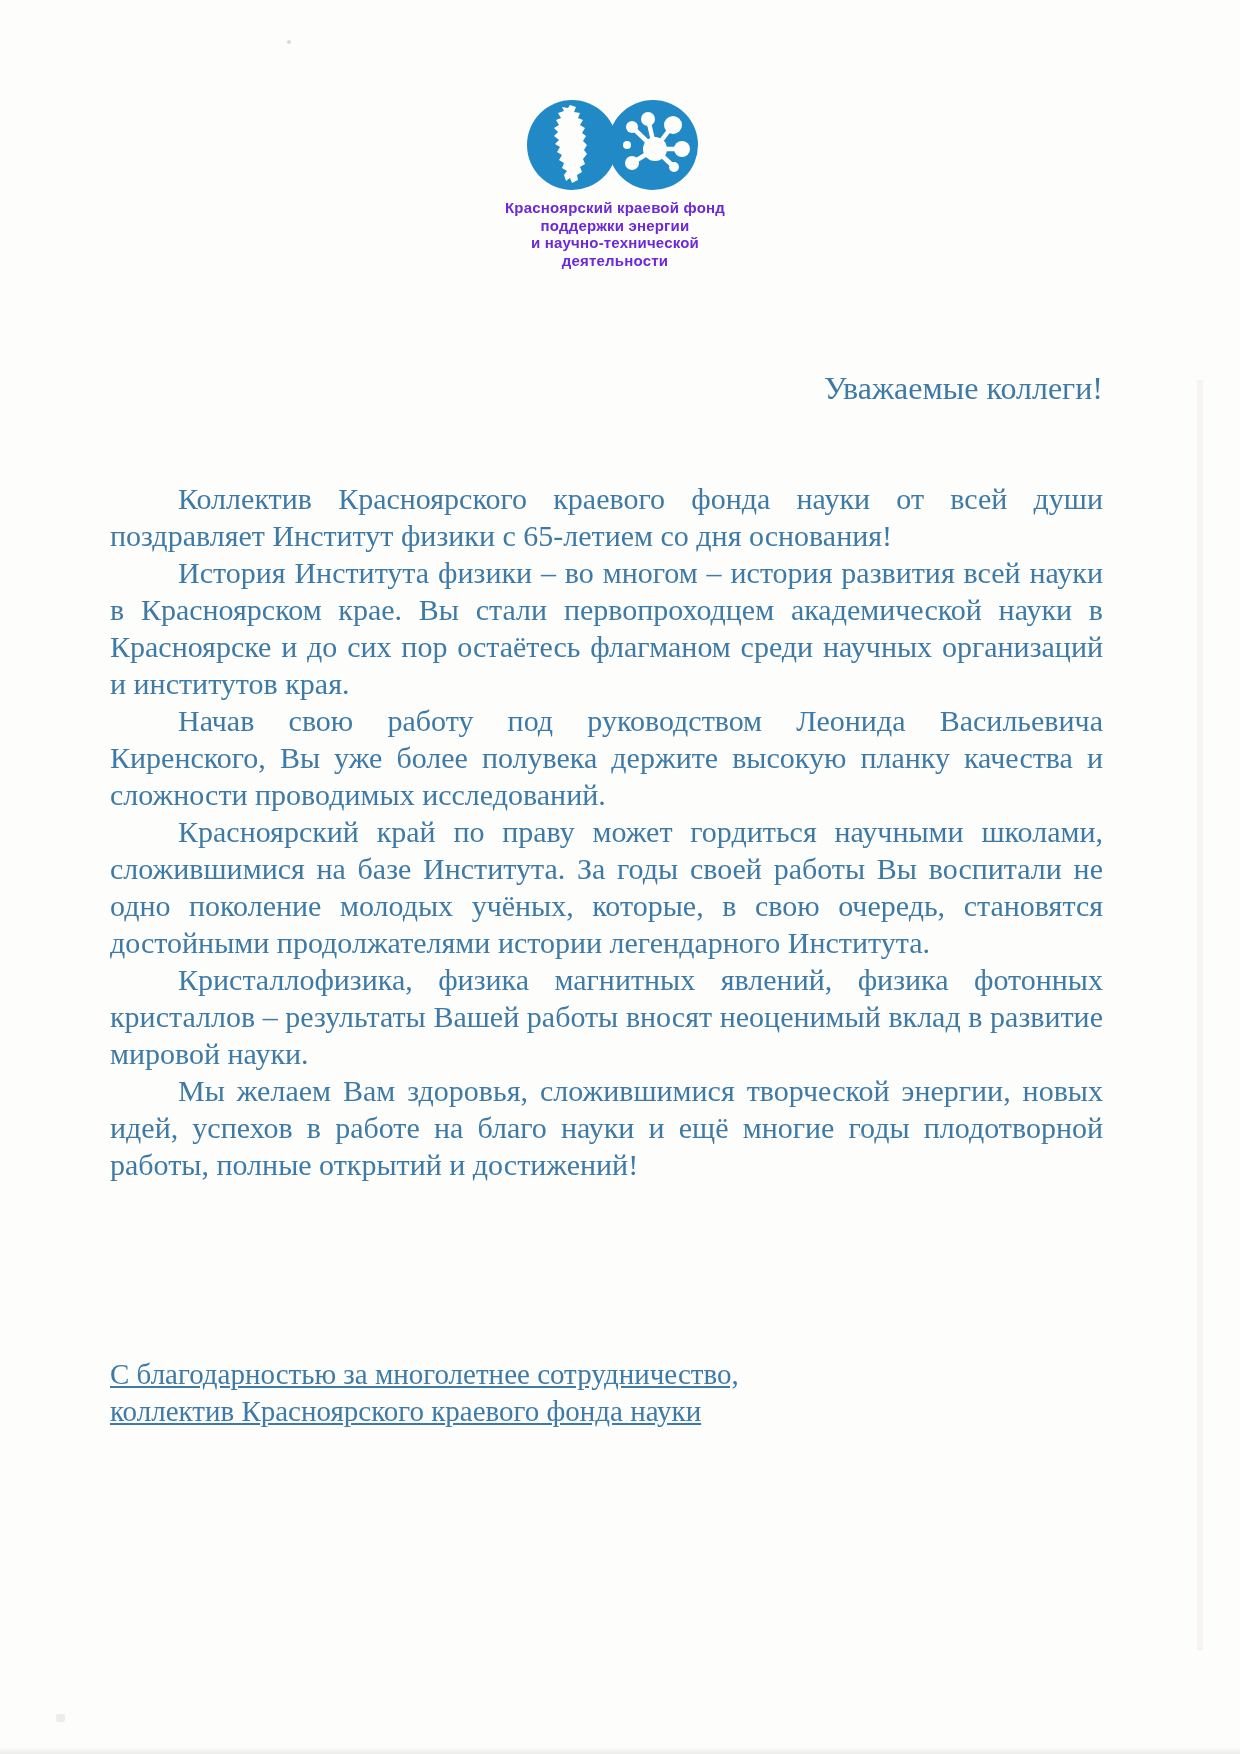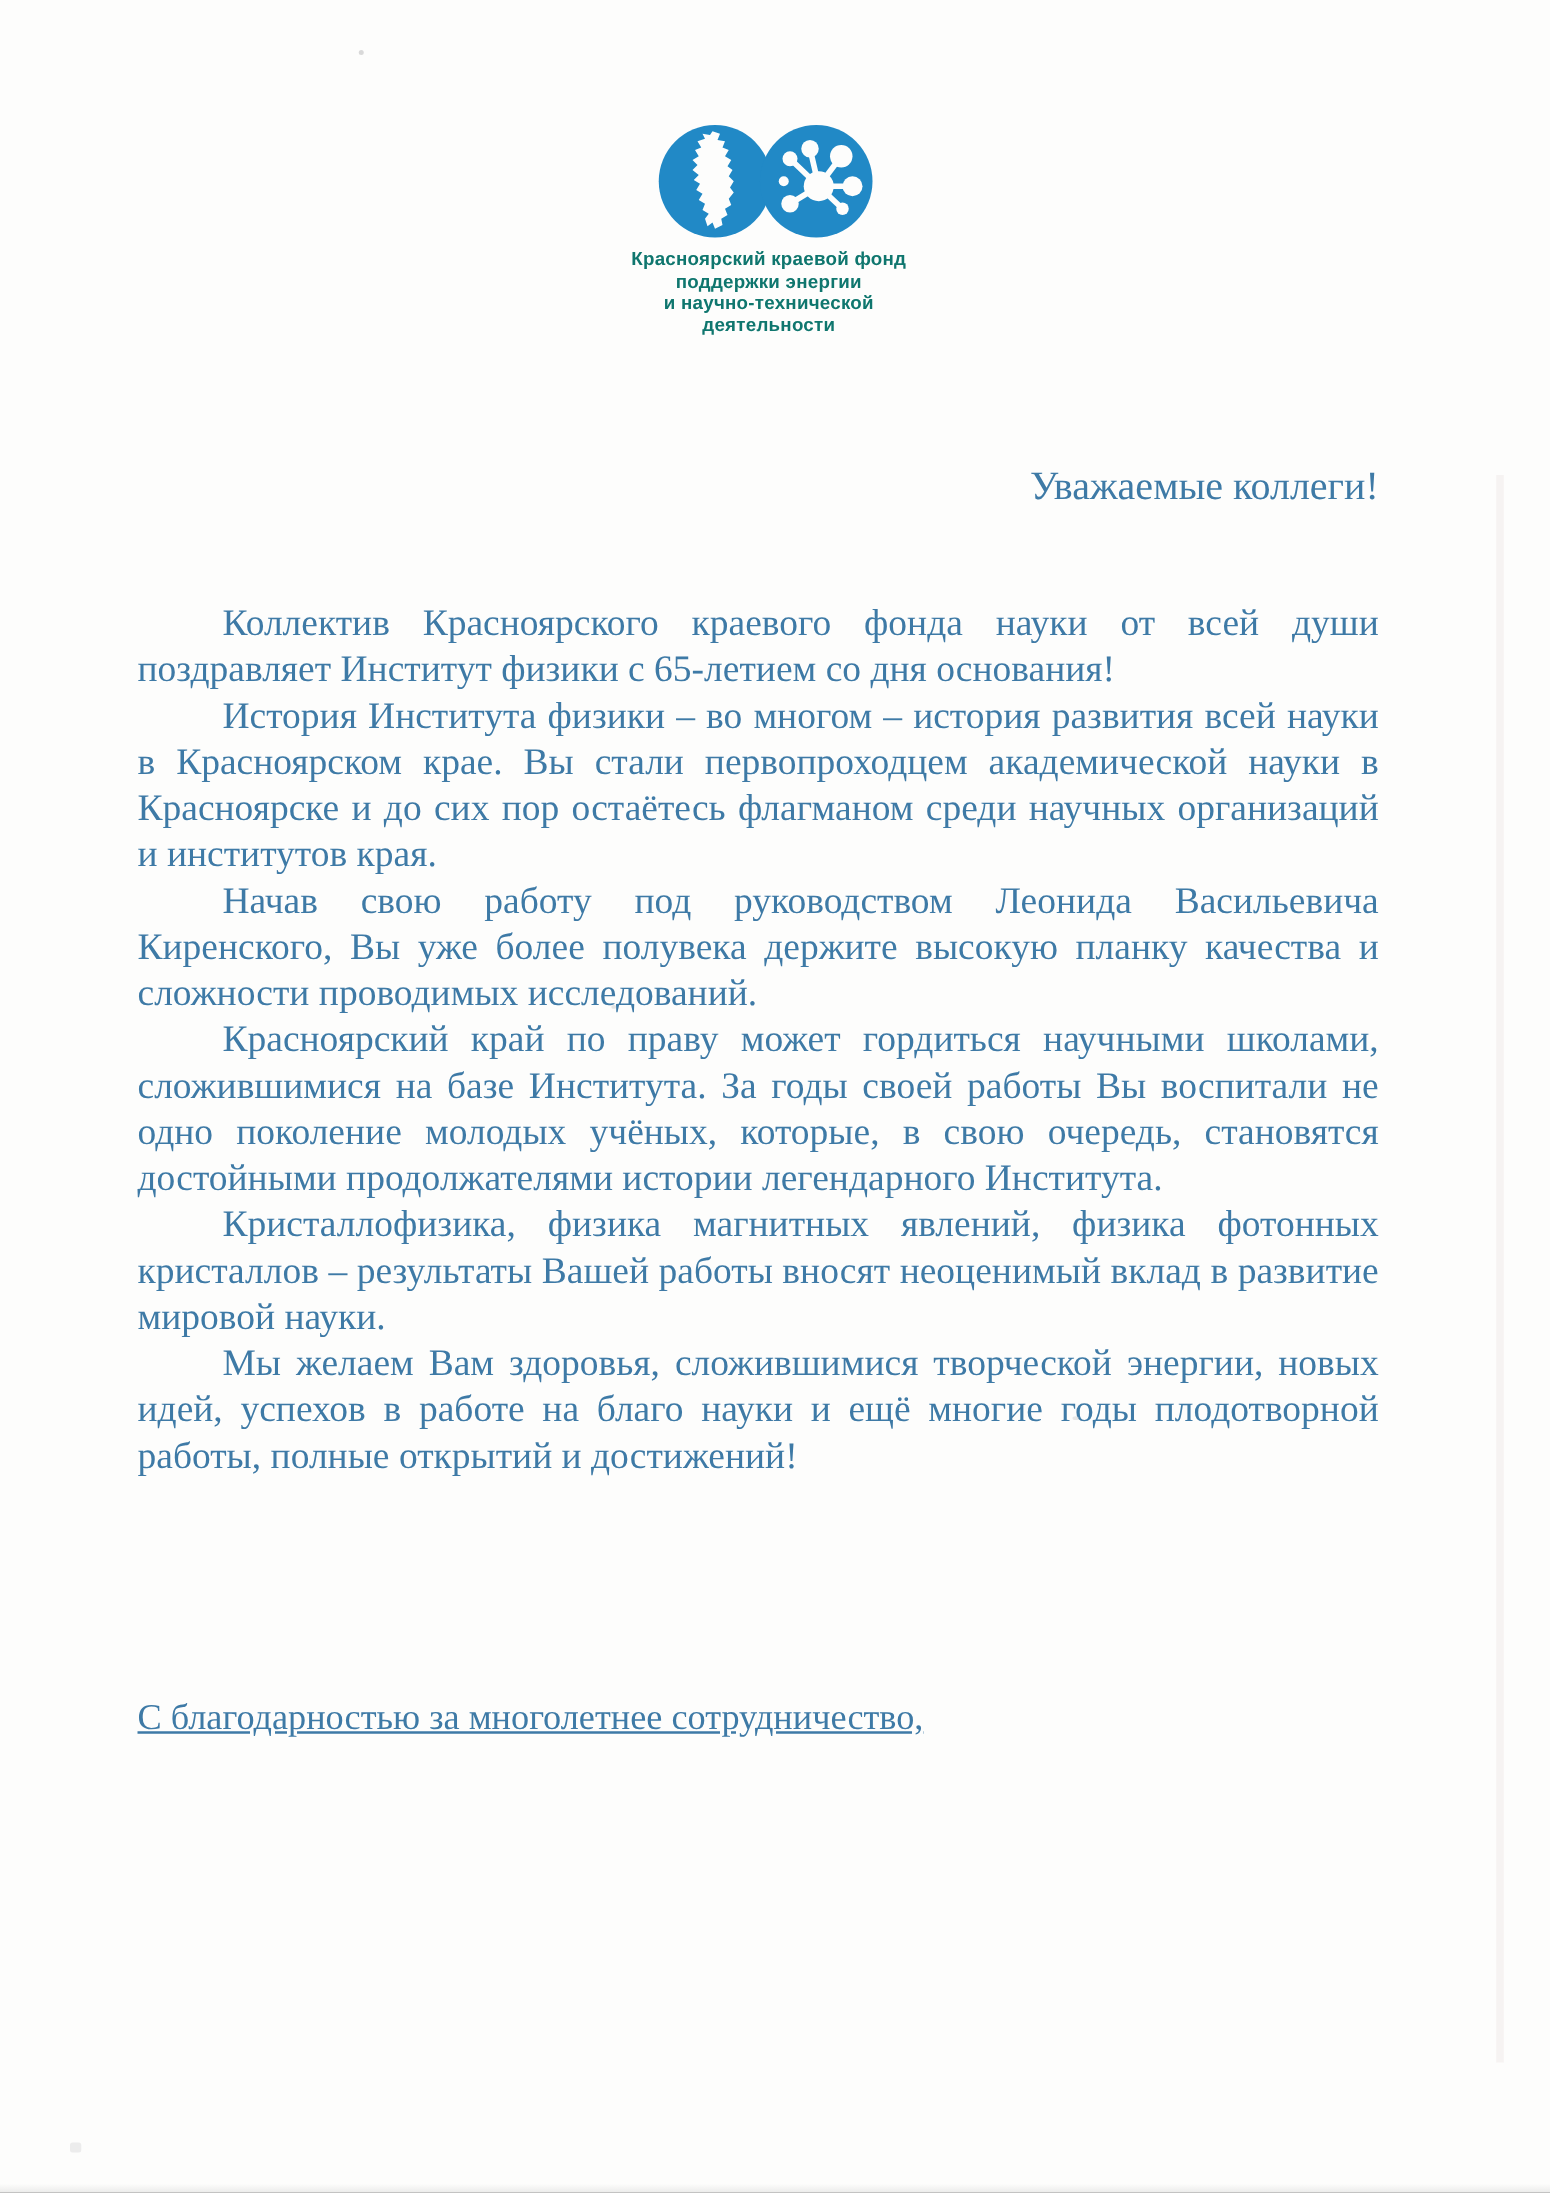--- a/index.html
+++ b/index.html
@@ -90,41 +90,42 @@
         <circle class="logo-white" cx="124" cy="24" r="7"></circle>
         <circle class="logo-white" cx="108" cy="32" r="6"></circle>
         <circle class="logo-white" cx="149" cy="30" r="9"></circle>
         <circle class="logo-white" cx="158" cy="54" r="8"></circle>
         <circle class="logo-white" cx="150" cy="72" r="5"></circle>
         <circle class="logo-white" cx="108" cy="68" r="7"></circle>
         <circle class="logo-white" cx="103" cy="50" r="4"></circle>
       </g>
     </svg>
 
-    <div class="logo-caption" style="color: #0f766e;">
+    <div class="logo-caption" style="color: #6d28d9;">
       <div>Красноярский краевой фонд</div>
       <div>поддержки энергии</div>
       <div>и научно-технической</div>
       <div>деятельности</div>
     </div>
   </header>
 
   <h1 class="salutation">Уважаемые коллеги!</h1>
 
   <main class="letter-body">
     <p>Коллектив Красноярского краевого фонда науки от всей души поздравляет Институт физики с 65-летием со дня основания!</p>
     <p>История Института физики – во многом – история развития всей науки в Красноярском крае. Вы стали первопроходцем академической науки в Красноярске и до сих пор остаётесь флагманом среди научных организаций и институтов края.</p>
     <p>Начав свою работу под руководством Леонида Васильевича Киренского, Вы уже более полувека держите высокую планку качества и сложности проводимых исследований.</p>
     <p>Красноярский край по праву может гордиться научными школами, сложившимися на базе Института. За годы своей работы Вы воспитали не одно поколение молодых учёных, которые, в свою очередь, становятся достойными продолжателями истории легендарного Института.</p>
     <p>Кристаллофизика, физика магнитных явлений, физика фотонных кристаллов – результаты Вашей работы вносят неоценимый вклад в развитие мировой науки.</p>
     <p>Мы желаем Вам здоровья, сложившимися творческой энергии, новых идей, успехов в работе на благо науки и ещё многие годы плодотворной работы, полные открытий и достижений!</p>
   </main>
 
   <footer class="signature">
     <div>С благодарностью за многолетнее сотрудничество,</div>
+    <div>коллектив Красноярского краевого фонда науки</div>
   </footer>
 
   <div class="scan-line-right"></div>
   <div class="speckle sp1"></div>
   <div class="speckle sp2"></div>
   <div class="speckle sp3"></div>
   <div class="speckle sp4"></div>
   <div class="bottom-shade"></div>
 </div>
 

